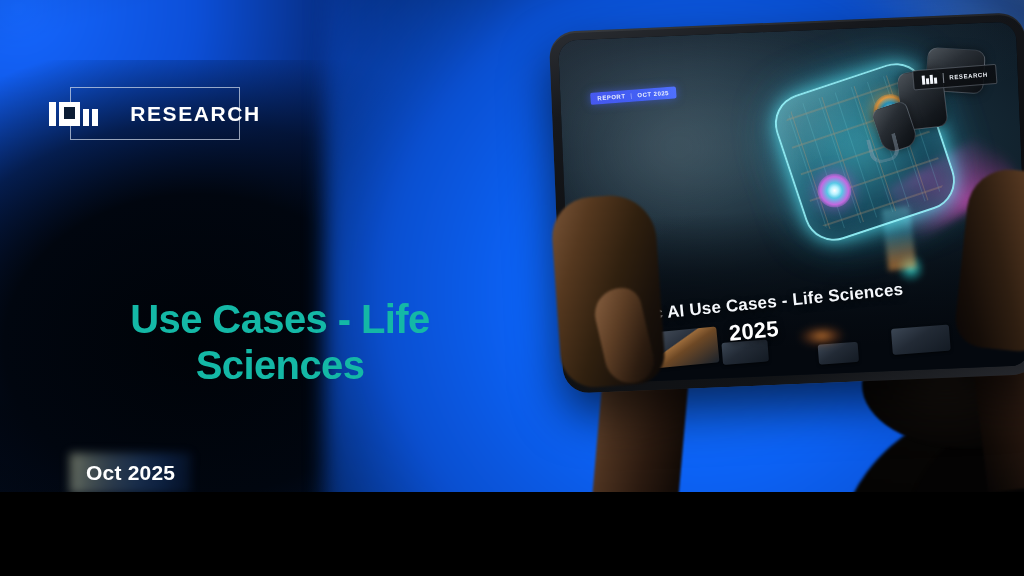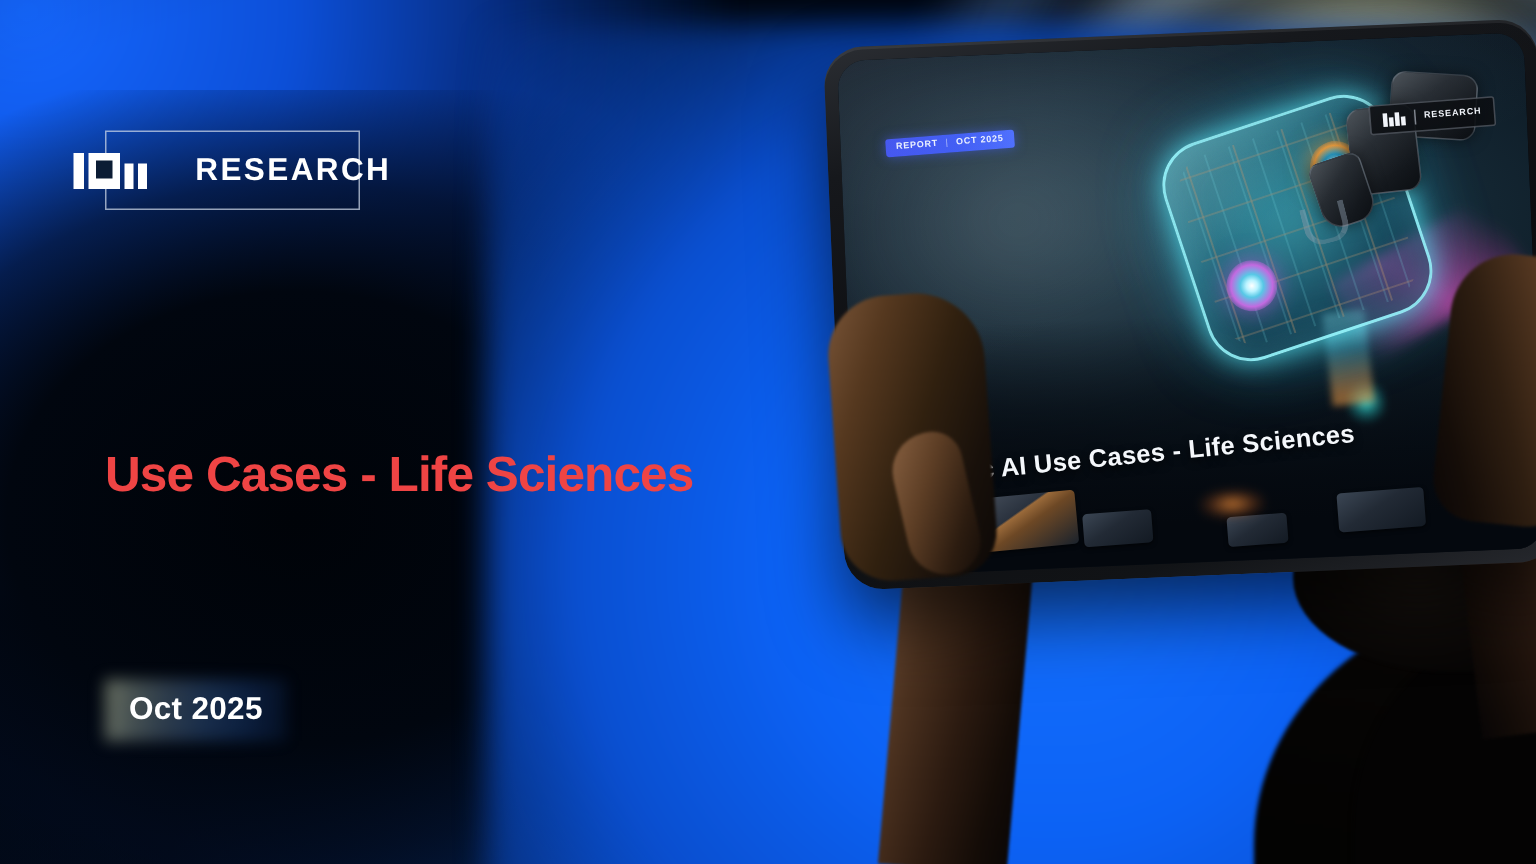--- a/index.html
+++ b/index.html
@@ -6,23 +6,24 @@
   * { margin:0; padding:0; box-sizing:border-box; }
   html, body {
     width:1024px; height:576px;
     overflow:hidden;
     background:#000;
     font-family:"Liberation Sans", sans-serif;
   }
 
   .stage {
     position:relative;
-    width:1024px; height:576px;
+    width:1024px; height:492px;
     overflow:hidden;
     background:#03060e;
+    text-align:center;
   }
 
   
   .bg-base {
     position:absolute; inset:0;
     background:
       radial-gradient(120% 95% at 100% 100%, #0c63f5 0%, #0a50d2 24%, #073a9c 40%, #04204f 58%, #020c20 74%, #01060f 100%);
   }
   
   .bg-tl-glow {
@@ -407,25 +408,25 @@
     -webkit-background-clip:text;
     background-clip:text;
     color:transparent;
     -webkit-text-fill-color:transparent;
   }
 
   .subhead {
     position:absolute;
     left:70px; top:297px;
     width:420px;
-    font-size:33px;
+    font-size:40px;
     font-weight:bold;
     line-height:1.14;
     letter-spacing:-0.6px;
-    color:#ef4444;
+    color:#14b8a6;
   }
 
   .date-badge {
     position:absolute;
     left:70px; top:453px;
     padding:8px 16px 9px;
     display:inline-block;
   }
   .date-badge .frost {
     position:absolute; inset:0;

